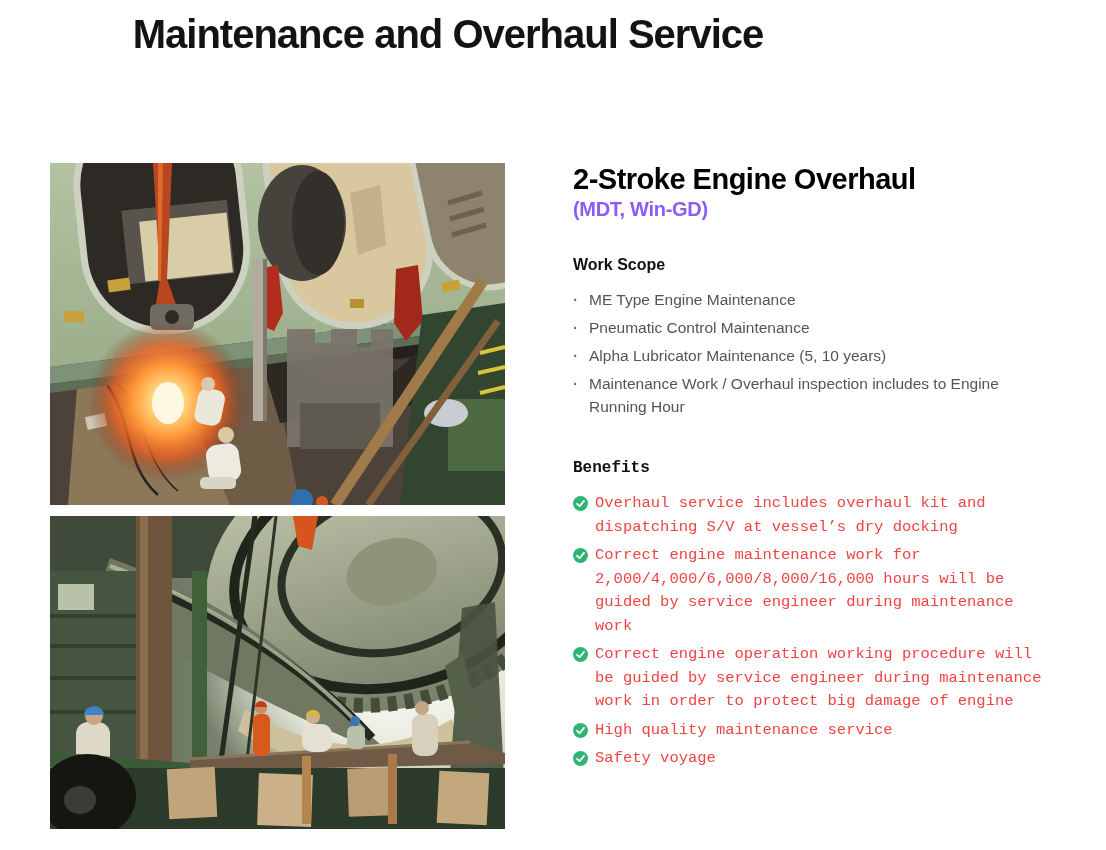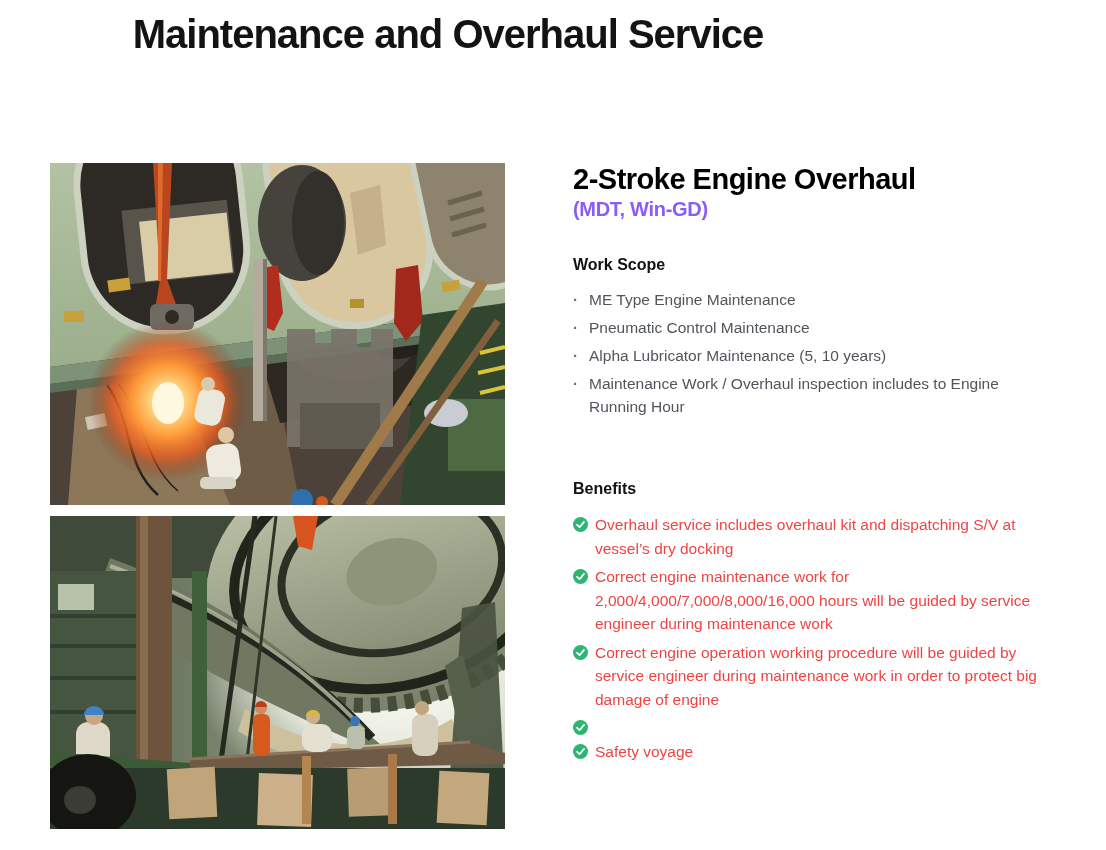--- a/index.html
+++ b/index.html
@@ -31,21 +31,21 @@
     color:#1b1b1b; line-height:32px;
   }
   .section-subheading {
     font-size:20px; font-weight:700; letter-spacing:-0.3px;
     color:#1b1b1b; line-height:24px; margin-top:2px;
   }
   .block-heading {
     font-size:16px; font-weight:700; color:#111111; line-height:20px;
   }
   #work-scope-block { margin-top:34px; }
-  #benefits-block  { margin-top:61px; }
+  #benefits-block  { margin-top:40px;font-family:Liberation Mono, monospace; }
 
   ul.plain { list-style:none; }
 
   .scope-list { margin-top:13px; }
   .scope-list li {
     display:flex; align-items:flex-start;
     font-size:15.5px; line-height:23px; margin-bottom:5px; color:#50555b;
   }
   .scope-bullet {
     flex:0 0 16px; font-weight:700; color:#6a6f75; line-height:23px;
@@ -278,36 +278,37 @@
             <path d="M4 7.8 L6.6 10.2 L11 4.9" fill="none" stroke="#ffffff" stroke-width="1.8" stroke-linecap="round" stroke-linejoin="round"></path>
           </svg>
           <span>Overhaul service includes overhaul kit and dispatching S/V at vessel’s dry docking</span>
         </li>
 
         <li>
           <svg class="check-icon" viewBox="0 0 15 15">
             <circle cx="7.5" cy="7.5" r="7.5" class="check-bg" fill="#2eb573"></circle>
             <path d="M4 7.8 L6.6 10.2 L11 4.9" fill="none" stroke="#ffffff" stroke-width="1.8" stroke-linecap="round" stroke-linejoin="round"></path>
           </svg>
-          <span>Correct engine maintenance work for 2,000/4,000/7,000/8,000/16,000 hours will be guided by service engineer during maintenance work</span>
+          <span>Correct engine maintenance work for 2,000/4,000/6,000/8,000/16,000 hours will be guided by service engineer during maintenance work</span>
         </li>
 
         <li>
           <svg class="check-icon" viewBox="0 0 15 15">
             <circle cx="7.5" cy="7.5" r="7.5" class="check-bg" fill="#2eb573"></circle>
             <path d="M4 7.8 L6.6 10.2 L11 4.9" fill="none" stroke="#ffffff" stroke-width="1.8" stroke-linecap="round" stroke-linejoin="round"></path>
           </svg>
           <span>Correct engine operation working procedure will be guided by service engineer during maintenance work in order to protect big damage of engine</span>
         </li>
 
         <li>
           <svg class="check-icon" viewBox="0 0 15 15">
             <circle cx="7.5" cy="7.5" r="7.5" class="check-bg" fill="#2eb573"></circle>
             <path d="M4 7.8 L6.6 10.2 L11 4.9" fill="none" stroke="#ffffff" stroke-width="1.8" stroke-linecap="round" stroke-linejoin="round"></path>
           </svg>
+          <span>High quality maintenance service</span>
         </li>
 
 
         <li>
           <svg class="check-icon" viewBox="0 0 15 15">
             <circle cx="7.5" cy="7.5" r="7.5" class="check-bg" fill="#2eb573"></circle>
             <path d="M4 7.8 L6.6 10.2 L11 4.9" fill="none" stroke="#ffffff" stroke-width="1.8" stroke-linecap="round" stroke-linejoin="round"></path>
           </svg>
           <span>Safety voyage</span>
         </li>

